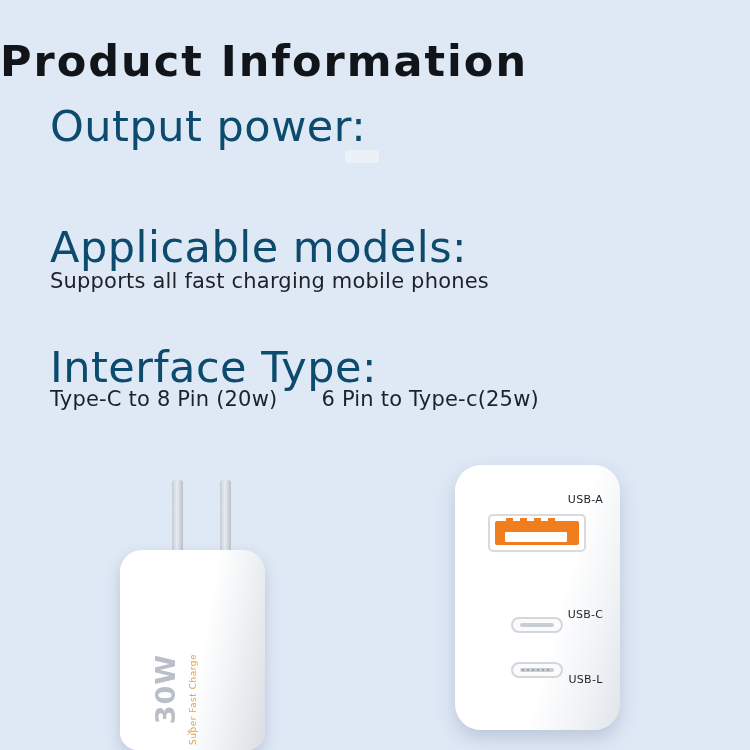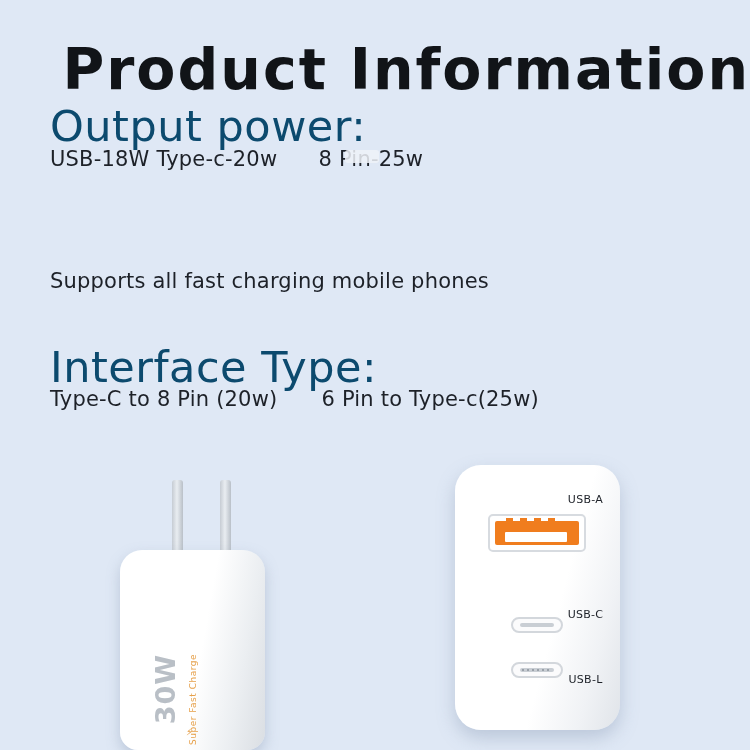--- a/index.html
+++ b/index.html
@@ -22,23 +22,23 @@
     height: 750px;
     background: #dfe8f5;
   }
 
   
   .title {
     position: absolute;
     left: 0;
     top: 36px;
     width: 750px;
-    text-align: right;
-    font-family: "DejaVu Sans", sans-serif;
-    font-size: 57px;
+    text-align: left;
+    font-family: "DejaVu Sans", sans-serif;
+    font-size: 43px;
     font-weight: bold;
     letter-spacing: 2px;
     color: #111418;
   }
 
   
   .heading {
     position: absolute;
     left: 50px;
     font-family: "DejaVu Sans", sans-serif;
@@ -261,22 +261,22 @@
   }
 </style>
 </head>
 <body>
 
 <div id="page">
 
   <div class="title">Product Information</div>
 
   <div class="heading heading-1">Output power:</div>
-  <div class="body-line body-1">USB-18W Type-c-20w      8 Pin-25w</div>
-
+
+  <div class="heading heading-2">Applicable models:</div>
   <div class="body-line body-2">Supports all fast charging mobile phones</div>
 
   <div class="heading heading-3">Interface Type:</div>
   <div class="body-line body-3"><span class="seg-a">Type-C to 8 Pin (20w)</span><span>6 Pin to Type-c(25w)</span></div>
 
   <div class="ghost-mark"></div>
 
   <div class="photo-area">
 
     <div class="charger-left">

